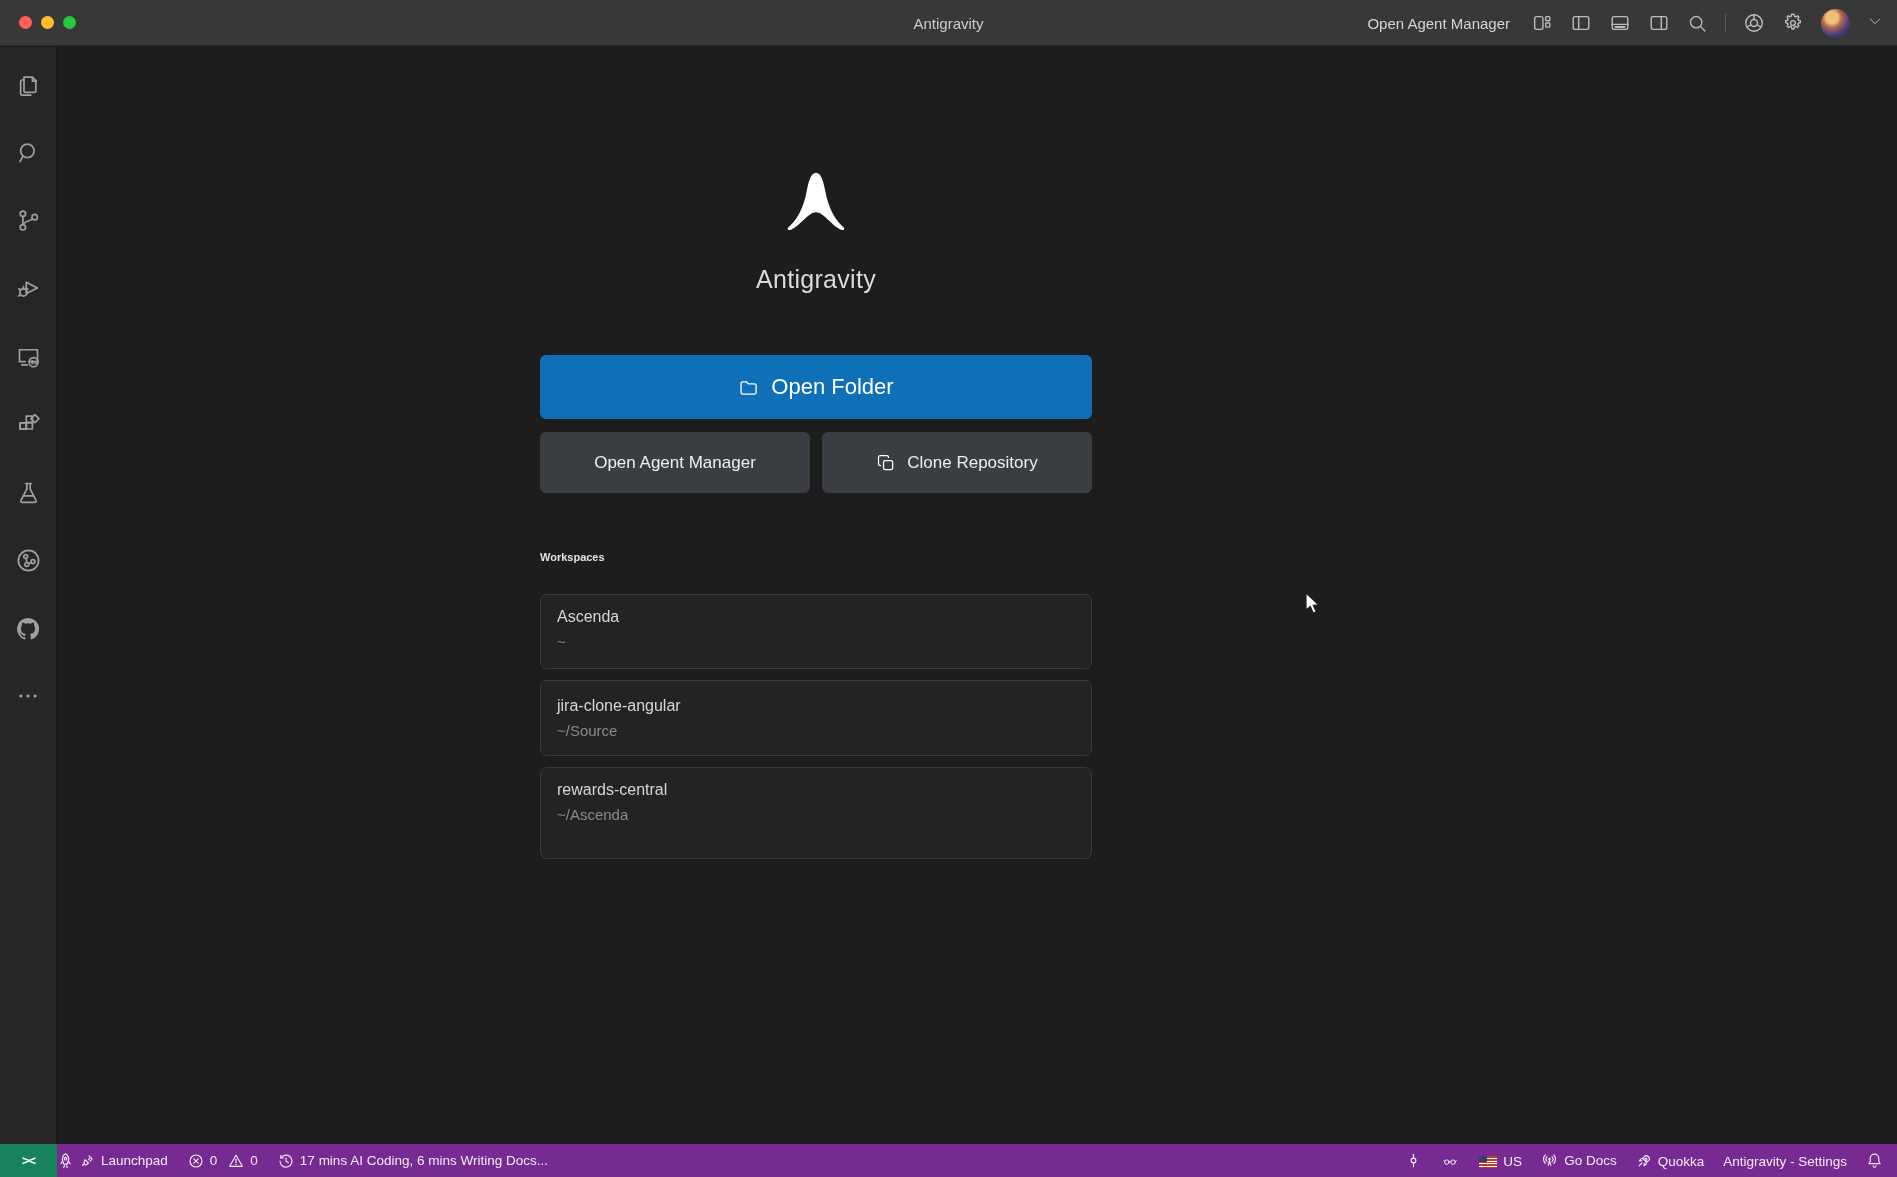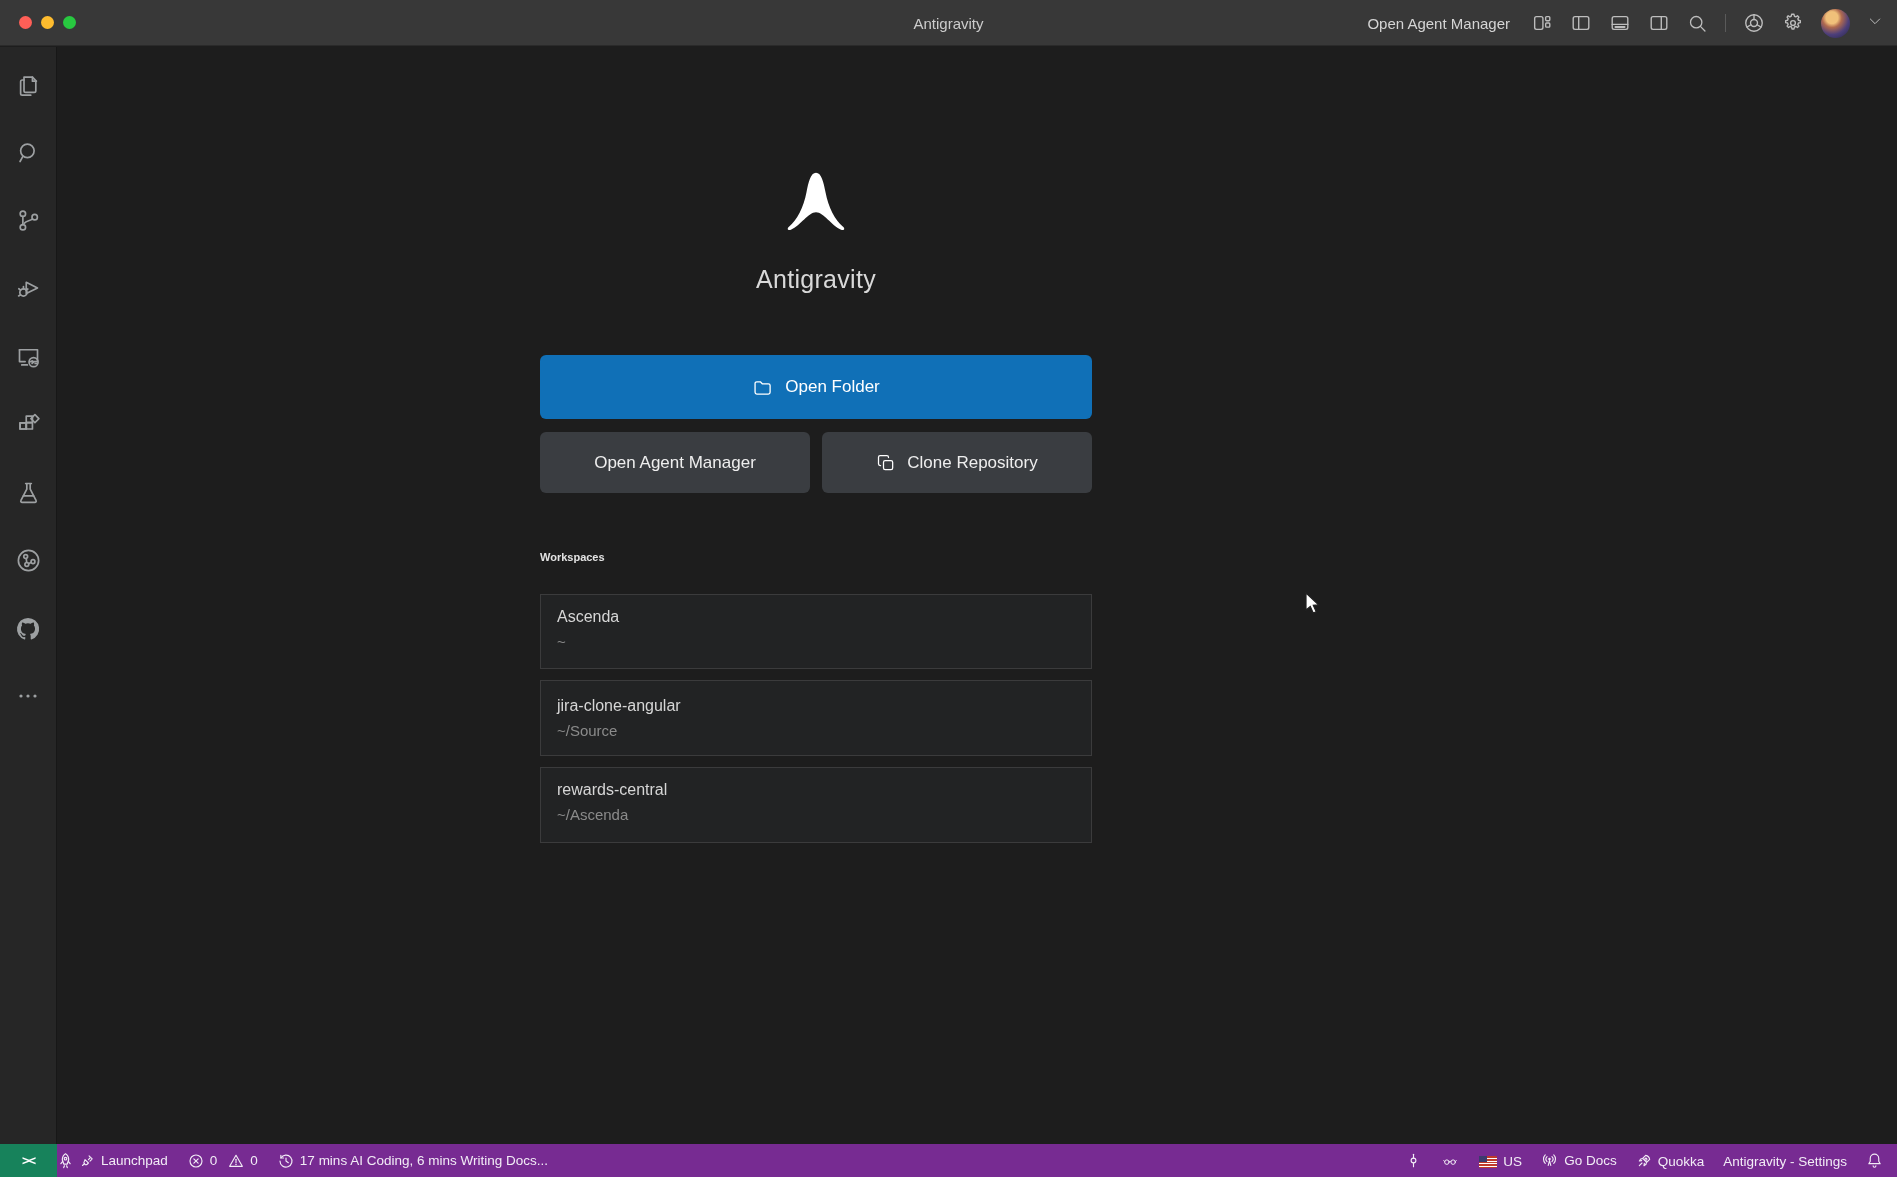--- a/index.html
+++ b/index.html
@@ -31,31 +31,31 @@
   .ab-ic { display:flex; align-items:center; justify-content:center; }
 
   
   .main { position:absolute; top:47px; left:58px; right:0; bottom:33px; background:#1d1d1d; }
   .column { position:absolute; left:482px; top:0; width:552px; }
   .logo { position:absolute; top:120px; left:50%; transform:translateX(-50%); }
   .app-name { position:absolute; top:218px; width:100%; text-align:center;
               color:#d9d9d9; font-size:25px; letter-spacing:.3px; }
   .btn-primary { position:absolute; top:308px; left:0; width:552px; height:64px;
                  background:#1070b7; border:none; border-radius:6px; color:#ffffff;
-                 font-size:17px; font-family:inherit; display:flex; align-items:center;
+                 font-size:22px; font-family:inherit; display:flex; align-items:center;
                  justify-content:center; gap:12px; cursor:pointer; }
   .row2 { position:absolute; top:385px; left:0; width:552px; display:flex; gap:12px; }
   .btn-secondary { flex:1; height:61px; background:#3a3d41; border:none; border-radius:6px;
                    color:#eeeeee; font-size:17px; font-family:inherit; display:flex;
                    align-items:center; justify-content:center; gap:11px; cursor:pointer; }
   .ws-heading { position:absolute; top:504px; left:0; color:#e3e3e3; font-size:11px; font-weight:bold; }
   .ws-card { position:absolute; left:0; width:552px; background:#222324;
-             border:1px solid #3b3b3c; border-radius:0; padding:13px 16px;
+             border:1px solid #3b3b3c; border-radius:7px; padding:13px 16px;
              display:flex; flex-direction:column; gap:7px; cursor:pointer; }
-  .ws-1 { top:547px; height:75px; } .ws-2 { top:633px; height:76px;justify-content:center; } .ws-3 { top:720px; height:76px; }
+  .ws-1 { top:547px; height:75px; } .ws-2 { top:633px; height:76px;justify-content:center; } .ws-3 { top:720px; height:92px; }
   .ws-name { color:#d6d6d6; font-size:16px; }
   .ws-path { color:#8b8b8b; font-size:15px; }
 
   
   .statusbar { position:absolute; bottom:0; left:0; width:1897px; height:33px;
                background:#772b92; color:#f2ecf6; font-size:13.5px; display:flex;
                align-items:center; z-index:5; }
   .remote-block { width:57px; height:33px; background:#17825b; display:flex;
                   align-items:center; justify-content:center; color:#fff;
                   font-weight:bold; font-size:13px; letter-spacing:-1px; cursor:pointer; }

